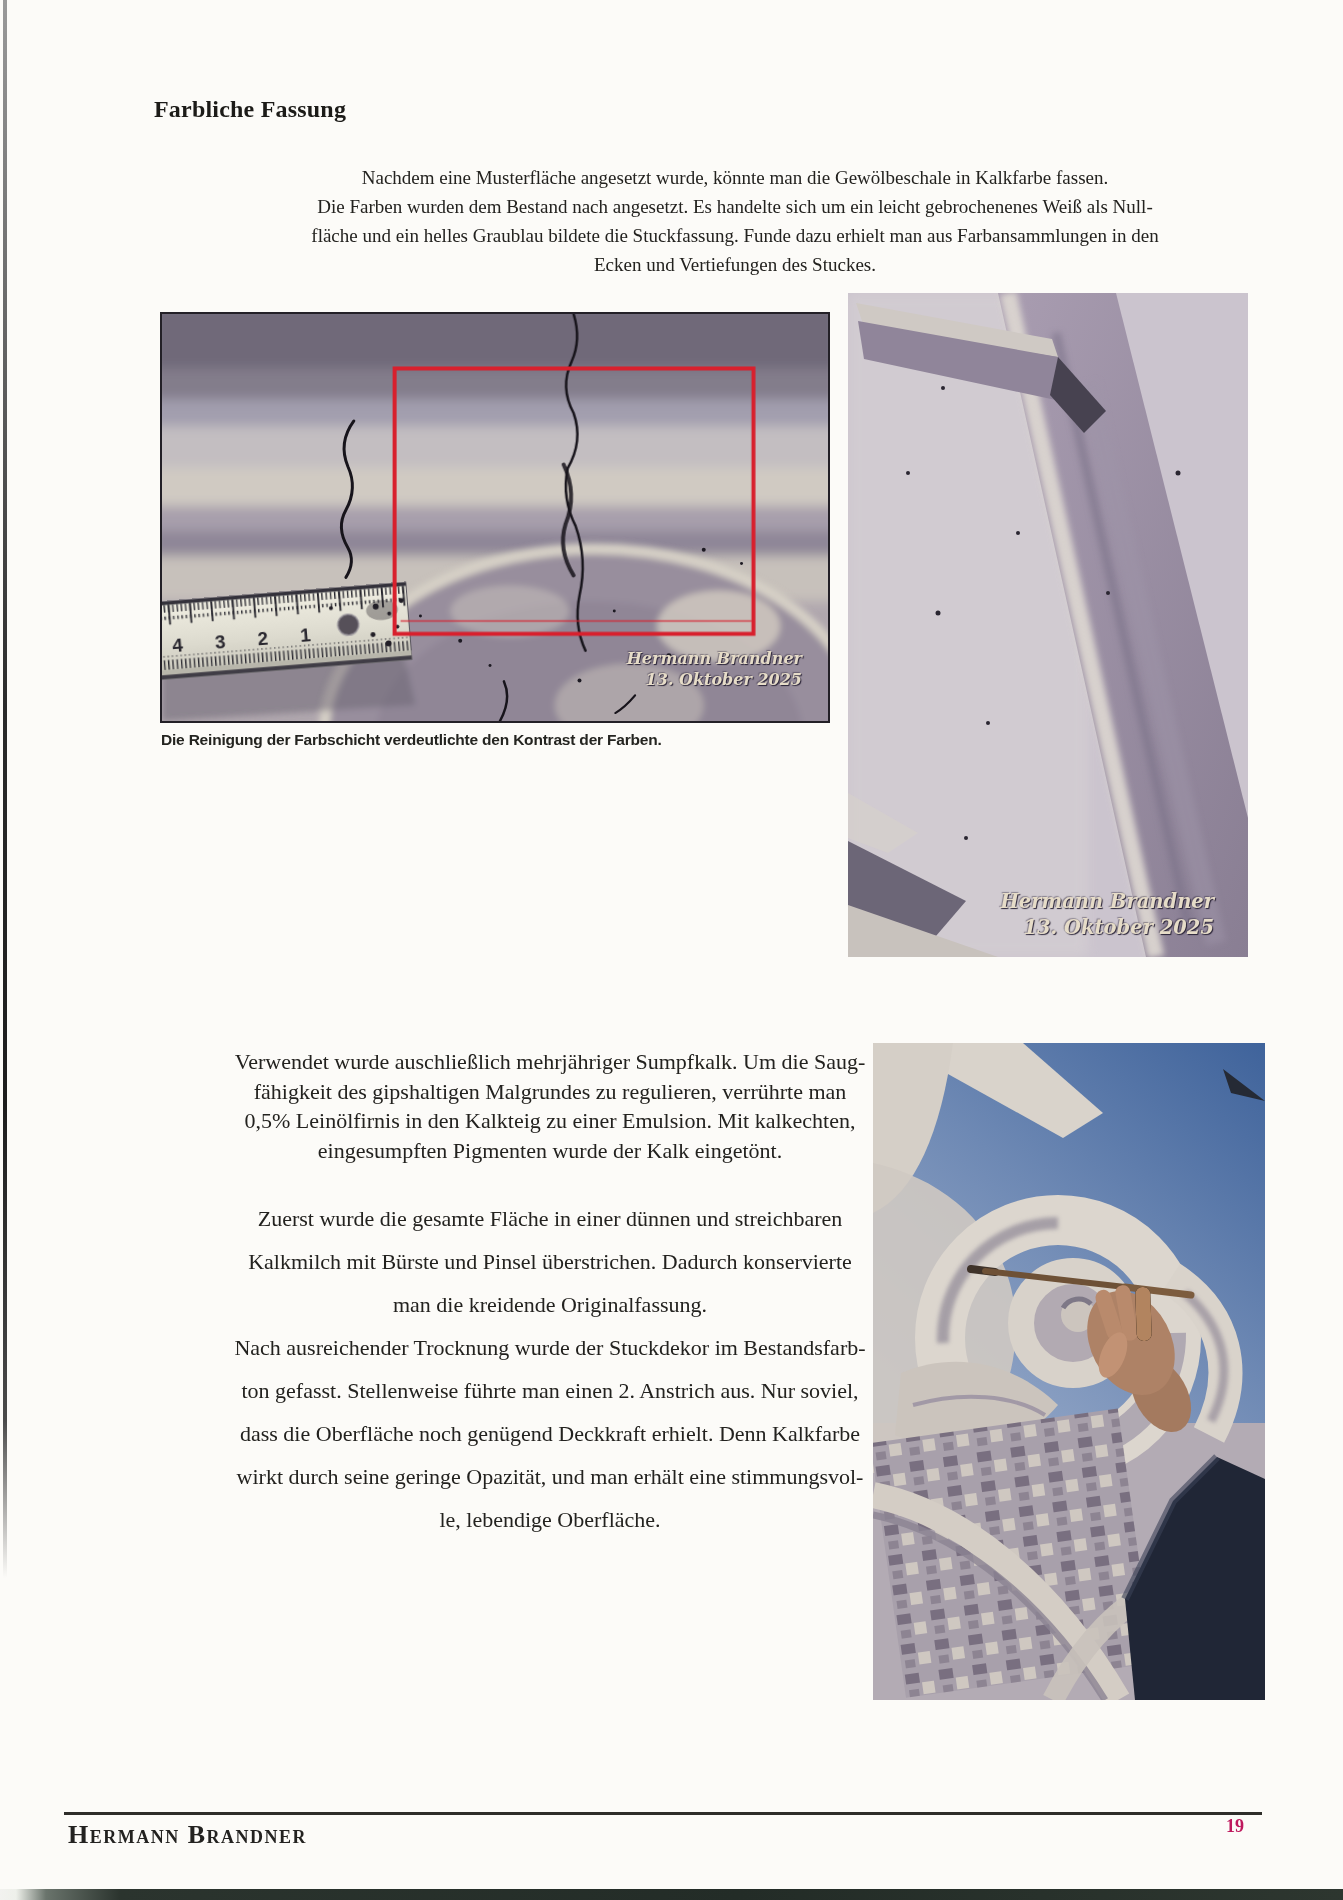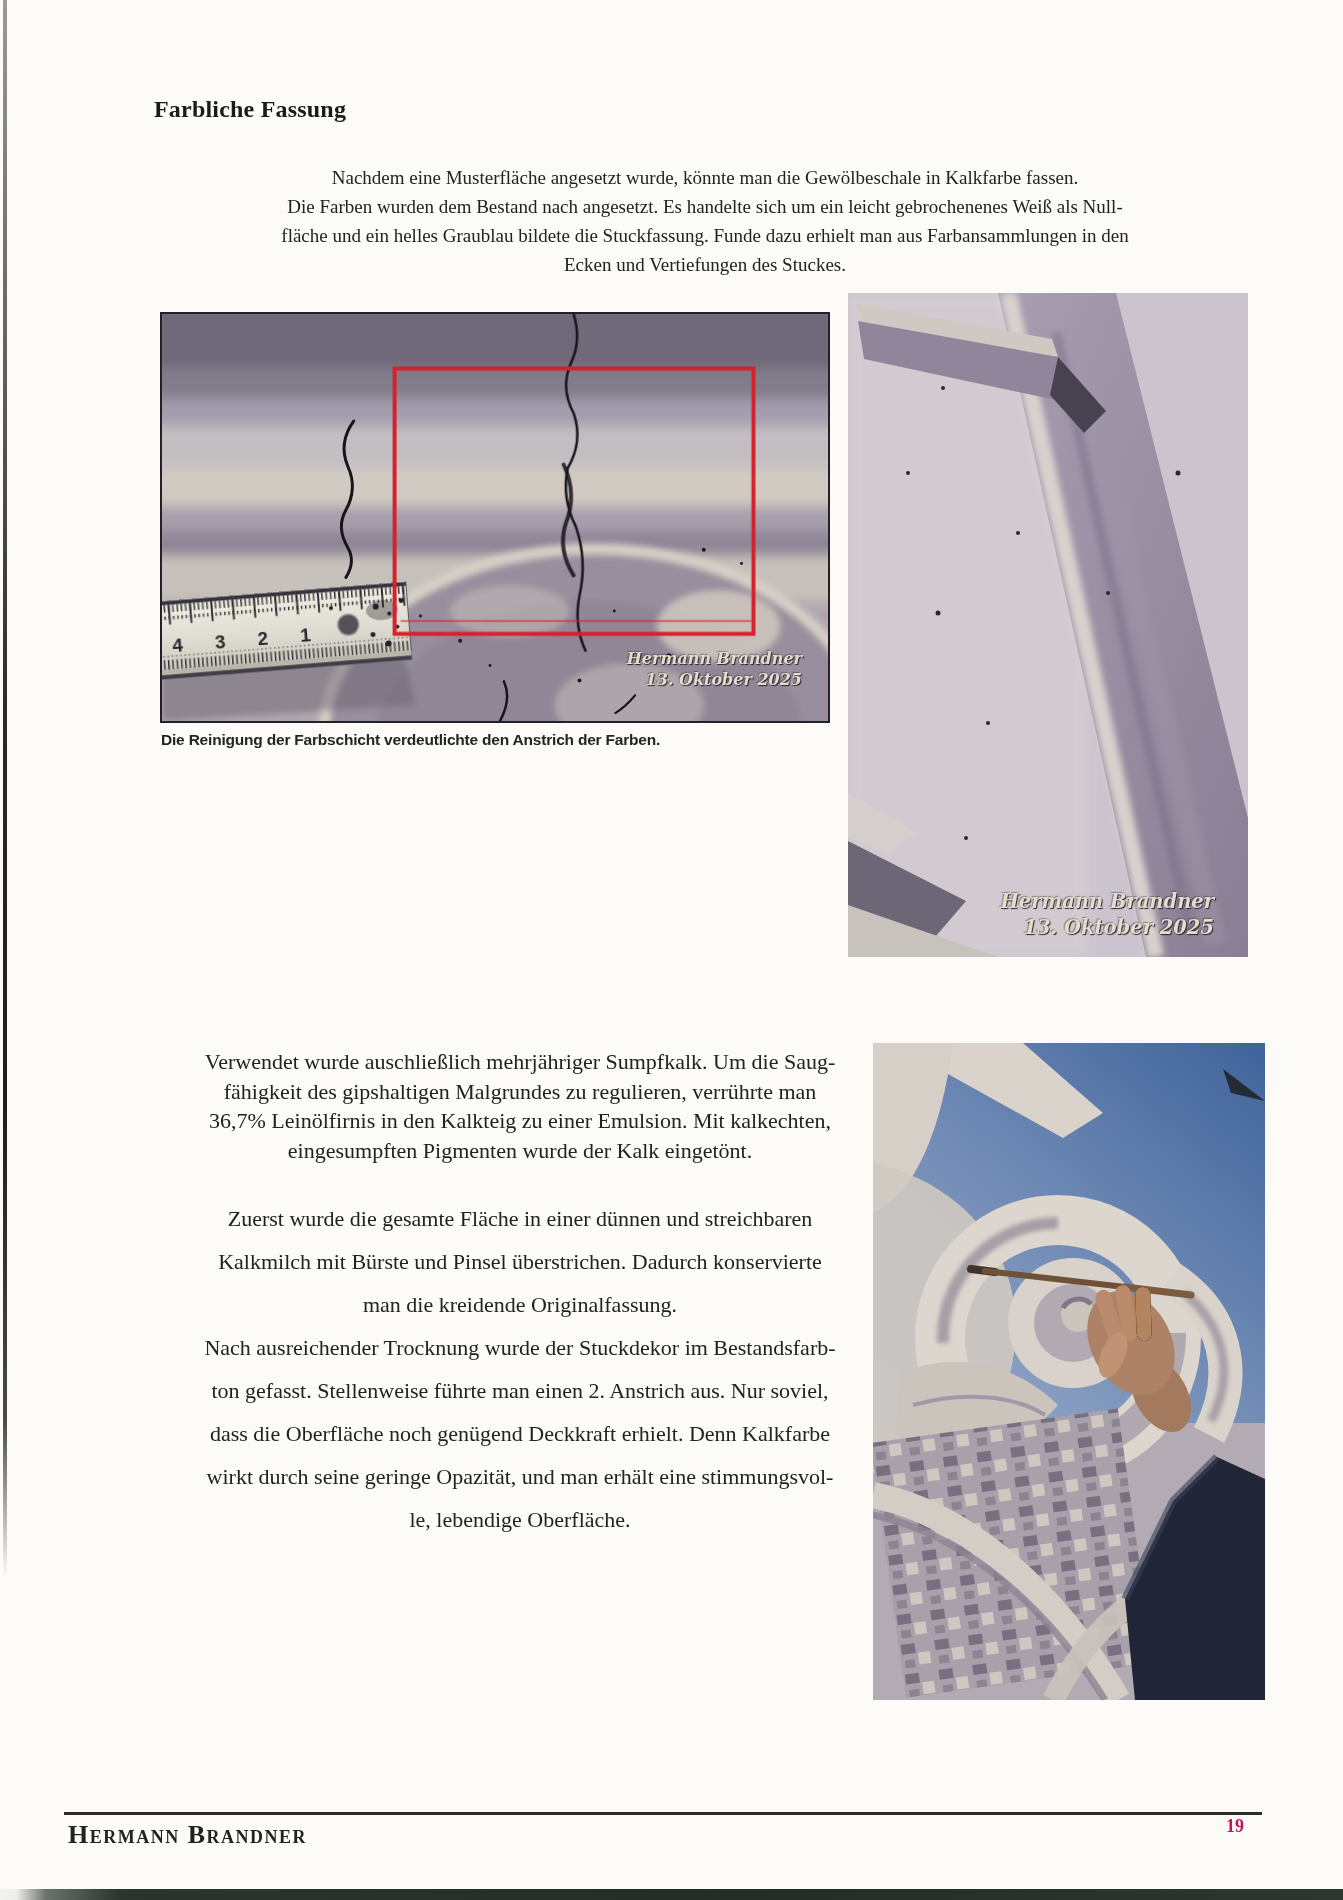--- a/index.html
+++ b/index.html
@@ -17,21 +17,21 @@
   }
   .scan-bottom{
     left:0;top:1889px;width:1343px;height:11px;
     background:linear-gradient(90deg,#f2f2ef 0px,#eef0ea 16px,#6a746c 46px,#2b342e 120px,#232c27 55%,#2d362f 100%);
   }
   
   .title{
     left:154px;top:96px;
     font-size:24px;font-weight:bold;letter-spacing:.2px;color:#1c1b18;
   }
-  .para{white-space:pre-line;color:#23221f;}
+  .para{white-space:pre-line;color:#23221f;margin-left:30px;}
   .p1{left:155px;top:163px;font-size:19px;line-height:29px;width:1100px;}
   .p2{left:155px;top:1047px;font-size:22px;line-height:29.5px;width:730px;}
   .p3{left:155px;top:1197px;font-size:22px;line-height:43px;width:730px;}
   .caption{
     left:161px;top:731px;
     font-family:"Liberation Sans",sans-serif;font-weight:bold;
     font-size:15.5px;letter-spacing:-.2px;color:#242420;
   }
   
   .ph{position:absolute;overflow:hidden;}
@@ -163,21 +163,21 @@
     <g>
       <rect x="234" y="55" width="361" height="268" fill="none" stroke="#d8202d" stroke-width="4"></rect>
       <line x1="240" y1="310" x2="593" y2="310" stroke="#d8202d" stroke-width="1.5" opacity=".8"></line>
     </g>
   </svg>
   <div class="wm wm1">
     <div>Hermann Brandner</div>
     <div>13. Oktober 2025</div>
   </div>
 </div>
-<div class="abs caption">Die Reinigung der Farbschicht verdeutlichte den Anstrich der Farben.</div>
+<div class="abs caption">Die Reinigung der Farbschicht verdeutlichte den Kontrast der Farben.</div>
 
 <div class="ph ph2">
   <svg viewBox="0 0 400 664" preserveAspectRatio="none">
     <defs>
       <linearGradient id="beamGrad" x1="0" y1="0" x2="1" y2="1">
         <stop offset="0" stop-color="#a99db1"></stop>
           <stop offset="1" stop-color="#897e93"></stop>
       </linearGradient>
       <filter id="f2s3" x="-30%" y="-30%" width="160%" height="160%">
           <feGaussianBlur stdDeviation="3"></feGaussianBlur>
@@ -210,21 +210,21 @@
     </g>
   </svg>
   <div class="wm wm2">
     <div>Hermann Brandner</div>
     <div>13. Oktober 2025</div>
   </div>
 </div>
 
 <div class="abs para p2">Verwendet wurde auschließlich mehrjähriger Sumpfkalk.  Um die Saug-
 fähigkeit des gipshaltigen Malgrundes  zu regulieren, verrührte man
-36,7% Leinölfirnis in den  Kalkteig zu einer Emulsion. Mit kalkechten,
+0,5% Leinölfirnis in den  Kalkteig zu einer Emulsion. Mit kalkechten,
 eingesumpften Pigmenten wurde der Kalk eingetönt.</div>
 <div class="abs para p3">Zuerst wurde die gesamte Fläche in einer dünnen und streichbaren
 Kalkmilch mit Bürste und Pinsel überstrichen. Dadurch konservierte
 man die kreidende Originalfassung.
 Nach ausreichender Trocknung wurde der Stuckdekor im Bestandsfarb-
 ton gefasst. Stellenweise führte man einen 2. Anstrich aus. Nur soviel,
 dass die Oberfläche noch genügend Deckkraft erhielt. Denn Kalkfarbe
 wirkt durch seine geringe Opazität, und man erhält eine stimmungsvol-
 le, lebendige Oberfläche.</div>
 

